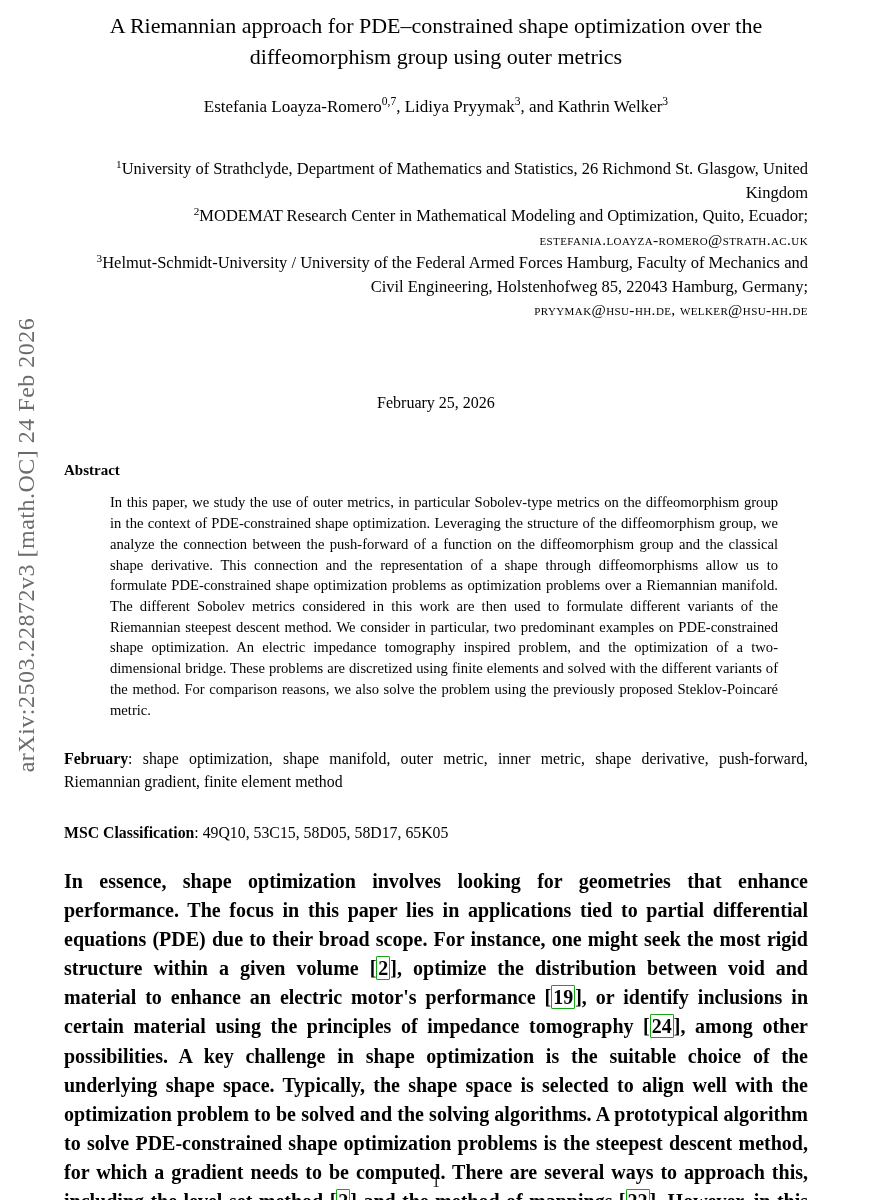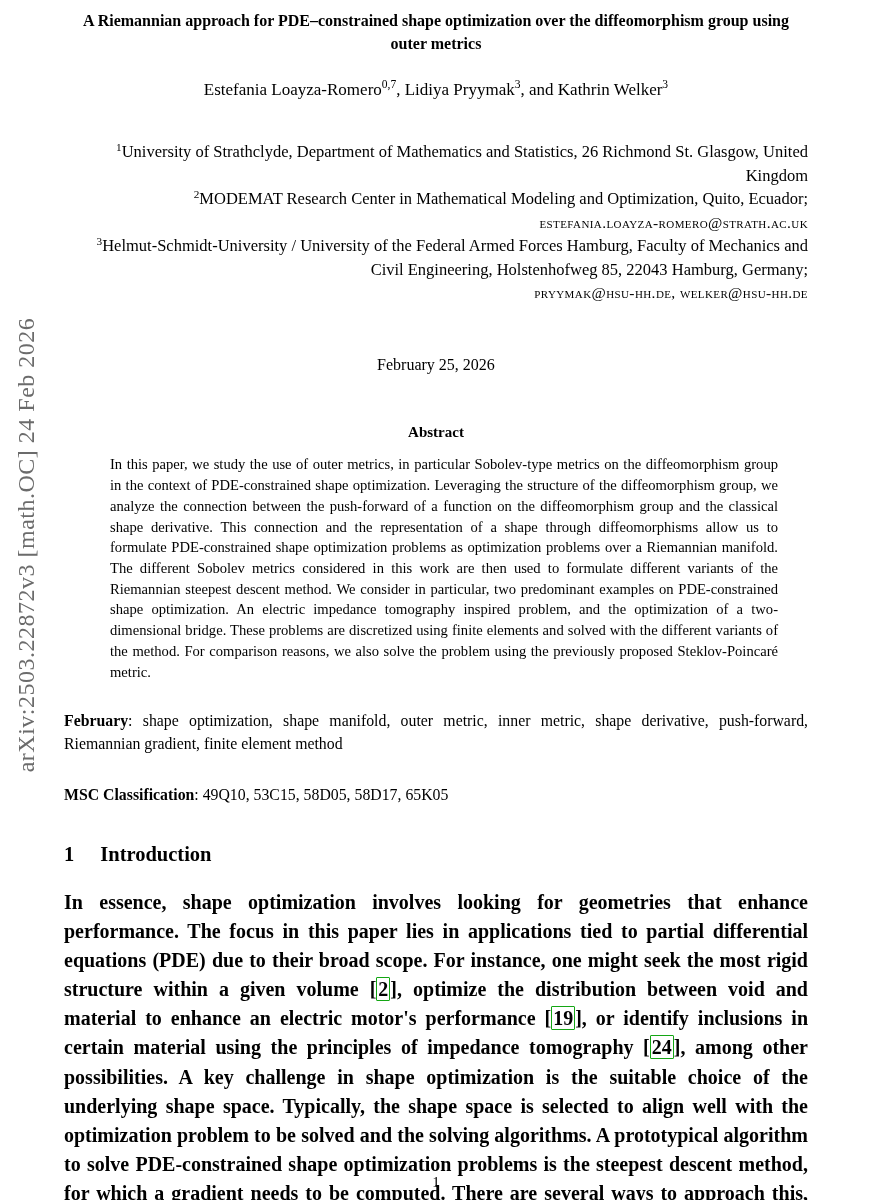--- a/index.html
+++ b/index.html
@@ -27,22 +27,22 @@
     font-family: "Liberation Serif", serif;
   }
   .content {
     position: absolute;
     top: 0;
     left: 64px;
     width: 744px;
   }
   .title {
     margin: 10px 0 0 0;
-    font-size: 16px;
-    font-weight: bold;
+    font-size: 22px;
+    font-weight: normal;
     text-align: center;
     line-height: 1.42;
   }
   .authors {
     margin-top: 25px;
     text-align: center;
     font-size: 17px;
   }
   .affiliations {
     margin-top: 40px;
@@ -53,27 +53,27 @@
   .smallcaps {
     font-variant: small-caps;
     font-size: 15.5px;
     letter-spacing: 0.4px;
   }
   sup {
     font-size: 68%;
     line-height: 0;
   }
   .date {
-    margin-top: 52px;
+    margin-top: 73px;
     text-align: center;
     font-size: 16px;
   }
   .abstract-title {
     margin-top: 50px;
-    text-align: center;
+    text-align: left;
     font-size: 15px;
     font-weight: bold;
   }
   .abstract-body {
     margin: 13px 30px 0 46px;
     font-size: 14.6px;
     line-height: 1.42;
     text-align: justify;
   }
   .meta-par {
@@ -130,21 +130,18 @@
   <div class="date">February 25, 2026</div>
 
   <div class="abstract-title">Abstract</div>
 
   <div class="abstract-body">In this paper, we study the use of outer metrics, in particular Sobolev-type metrics on the diffeomorphism group in the context of PDE-constrained shape optimization. Leveraging the structure of the diffeomorphism group, we analyze the connection between the push-forward of a function on the diffeomorphism group and the classical shape derivative. This connection and the representation of a shape through diffeomorphisms allow us to formulate PDE-constrained shape optimization problems as optimization problems over a Riemannian manifold. The different Sobolev metrics considered in this work are then used to formulate different variants of the Riemannian steepest descent method. We consider in particular, two predominant examples on PDE-constrained shape optimization. An electric impedance tomography inspired problem, and the optimization of a two-dimensional bridge. These problems are discretized using finite elements and solved with the different variants of the method. For comparison reasons, we also solve the problem using the previously proposed Steklov-Poincaré metric.</div>
 
   <div class="meta-par"><b class="inline-bold">February</b>: shape optimization, shape manifold, outer metric, inner metric, shape derivative, push-forward, Riemannian gradient, finite element method</div>
 
   <div class="meta-par"><b class="inline-bold">MSC Classification</b>: 49Q10, 53C15, 58D05, 58D17, 65K05</div>
 
-  <div class="section-heading">
-    <span class="sec-num">1</span><span>Introduction</span>
-  </div>
 
   <div class="body-par">In essence, shape optimization involves looking for geometries that enhance performance. The focus in this paper lies in applications tied to partial differential equations (PDE) due to their broad scope. For instance, one might seek the most rigid structure within a given volume [<span class="cite">2</span>], optimize the distribution between void and material to enhance an electric motor's performance [<span class="cite">19</span>], or identify inclusions in certain material using the principles of impedance tomography [<span class="cite">24</span>], among other possibilities. A key challenge in shape optimization is the suitable choice of the underlying shape space. Typically, the shape space is selected to align well with the optimization problem to be solved and the solving algorithms. A prototypical algorithm to solve PDE-constrained shape optimization problems is the steepest descent method, for which a gradient needs to be computed. There are several ways to approach this, including the level-set method [<span class="cite">2</span>] and the method of mappings [<span class="cite">22</span>]. However, in this paper, we focus on the Riemannian version of the gradient descent method which can be found in [<span class="cite">10</span>, Alg. 4.1]. Various variants of the method can be devised depending on the choice of metric and retraction.</div>
 
 </div>
 
 <div class="page-number">1</div>
 
 </body></html>

